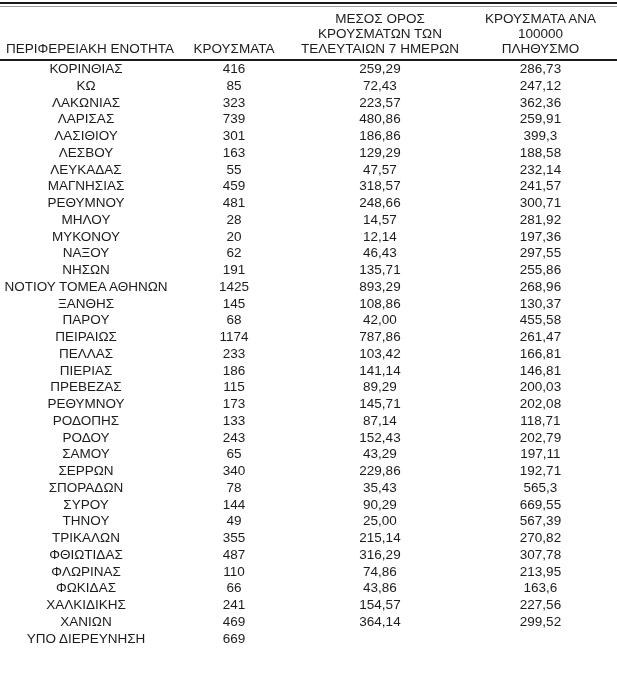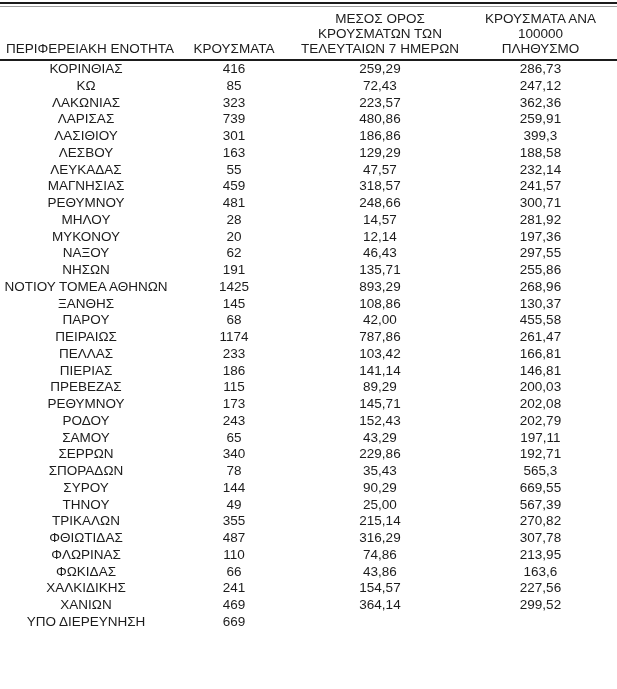--- a/index.html
+++ b/index.html
@@ -204,20 +204,26 @@
           <td>89,29</td>
           <td>200,03</td>
         </tr>
         <tr>
           <td>ΡΕΘΥΜΝΟΥ</td>
           <td>173</td>
           <td>145,71</td>
           <td>202,08</td>
         </tr>
         <tr>
+          <td>ΡΟΔΟΠΗΣ</td>
+          <td>133</td>
+          <td>87,14</td>
+          <td>118,71</td>
+        </tr>
+        <tr>
           <td>ΡΟΔΟΥ</td>
           <td>243</td>
           <td>152,43</td>
           <td>202,79</td>
         </tr>
         <tr>
           <td>ΣΑΜΟΥ</td>
           <td>65</td>
           <td>43,29</td>
           <td>197,11</td>

